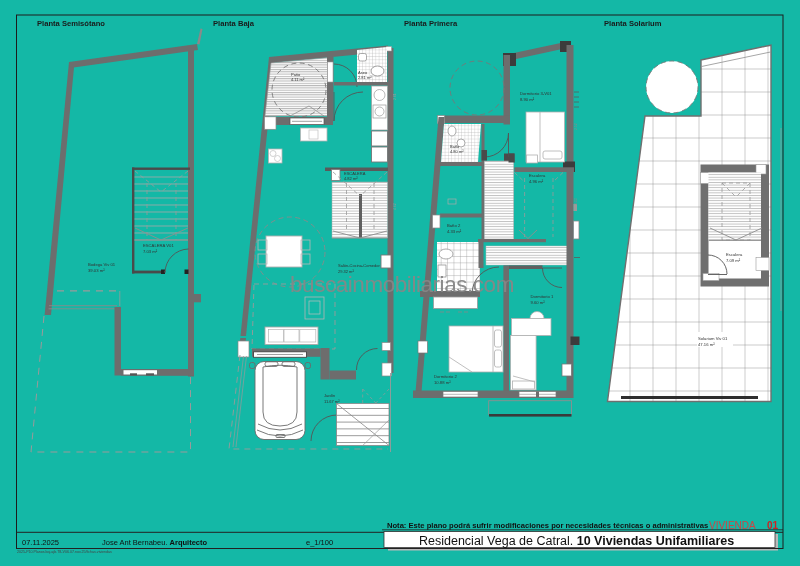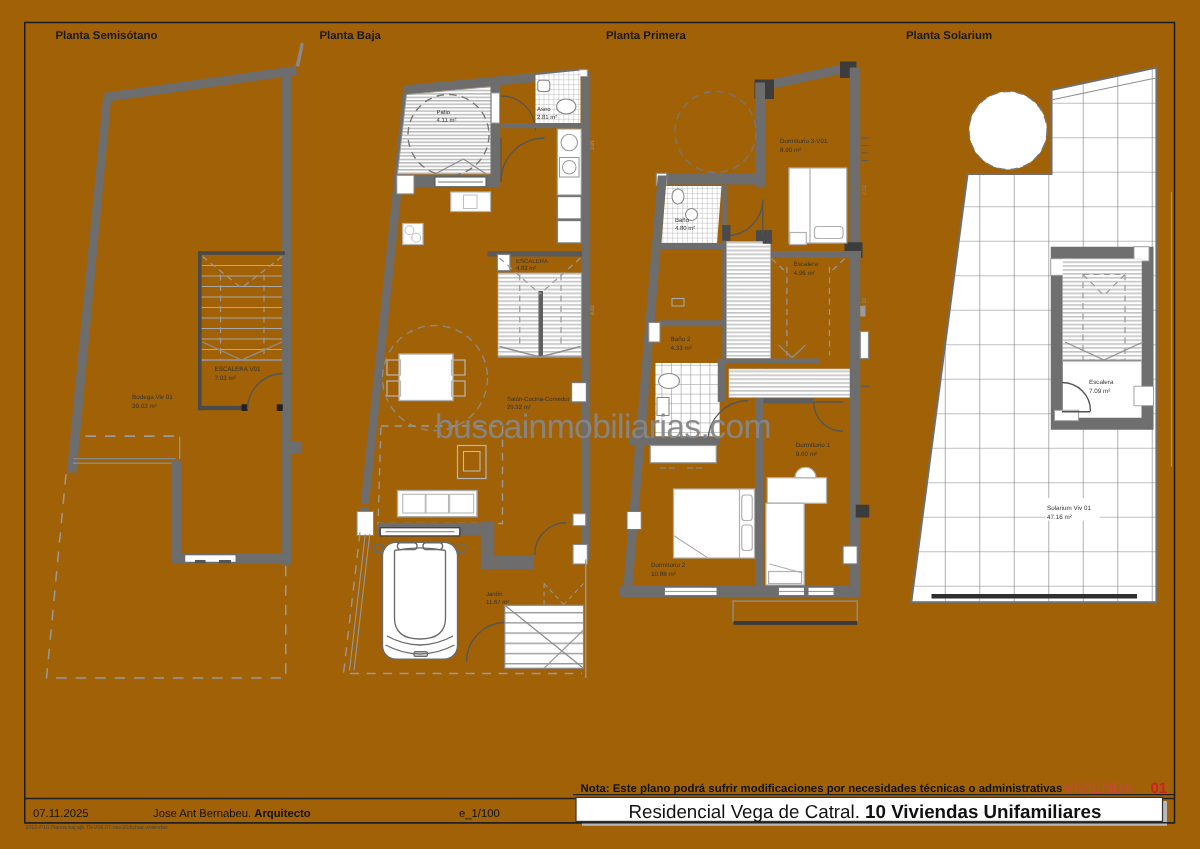--- a/index.html
+++ b/index.html
@@ -1,17 +1,17 @@
 <!DOCTYPE html>
 <html><head>
 <meta charset="utf-8">
 <style>
 html,body{margin:0;padding:0;background:#fff;}
 *{font-family:"Liberation Sans",sans-serif;}
-#page{position:relative;width:800px;height:566px;background:#a16207;overflow:hidden;}
+#page{position:relative;width:800px;height:566px;background:#14b8a6;overflow:hidden;}
 svg{position:absolute;left:0;top:0;}
 </style>
 </head>
 <body>
 <div id="page">
 <svg width="800" height="566" viewBox="0 0 800 566">
 <defs>
 <pattern id="treads" width="1" height="2.6" patternUnits="userSpaceOnUse">
   <rect width="1" height="2.6" fill="#ffffff"></rect>
   <line x1="0" y1="0.5" x2="1" y2="0.5" stroke="#b0b0b0" stroke-width="0.8"></line>

